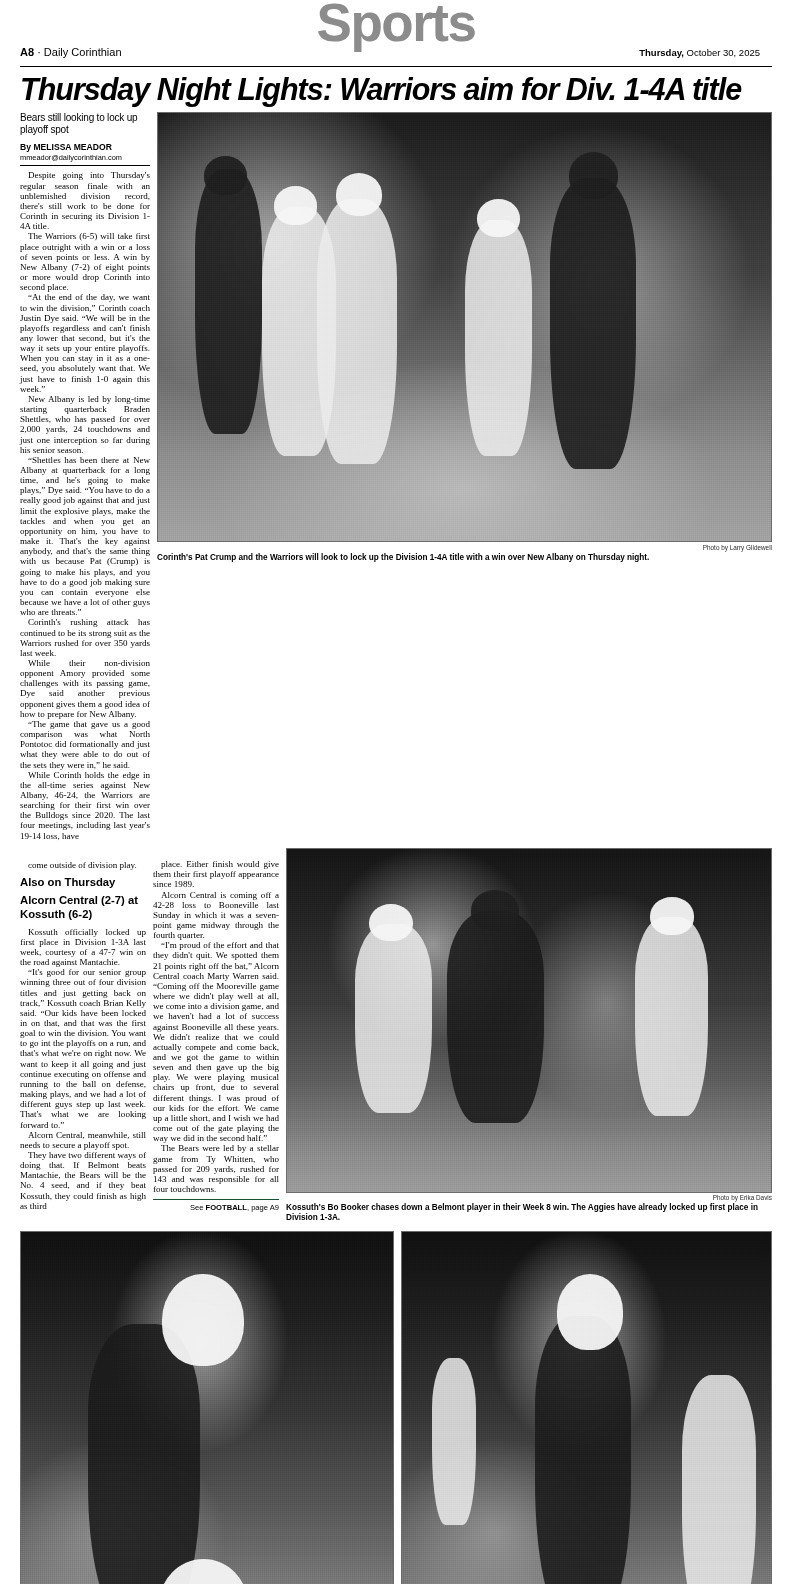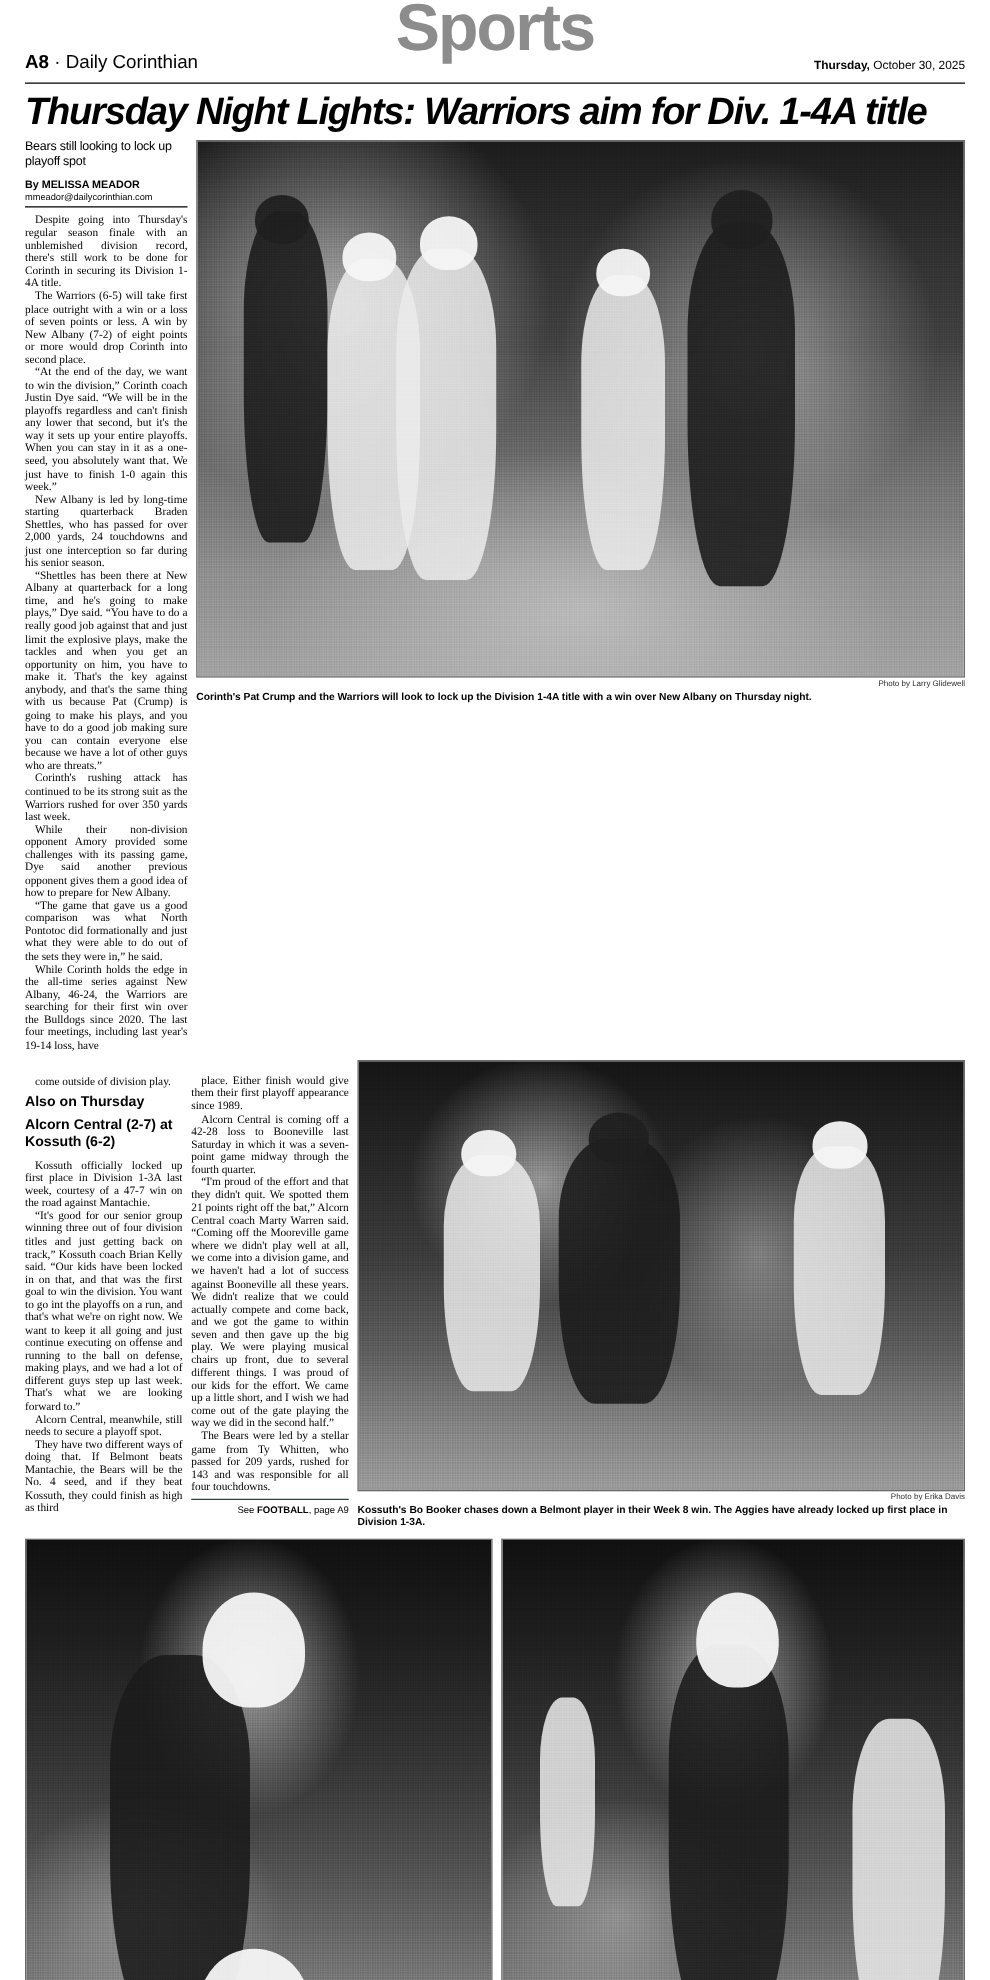--- a/index.html
+++ b/index.html
@@ -34,28 +34,28 @@
     font-weight: bold;
     font-size: 53px;
     letter-spacing: -1.5px;
     color: #8c8c8c;
     line-height: 1;
   }
   .masthead-left {
     position: absolute;
     left: 0; bottom: 8px;
     font-family: "Liberation Sans", sans-serif;
-    font-size: 15px;
+    font-size: 11px;
     color: #000;
     white-space: nowrap;
   }
   .masthead-left b { font-weight: bold; }
   .masthead-right {
     position: absolute;
-    right: 0; bottom: 8px;
+    right: 12px; bottom: 8px;
     font-family: "Liberation Sans", sans-serif;
     font-size: 9.5px;
     color: #000;
     white-space: nowrap;
   }
   .masthead-right b { font-weight: bold; }
   .rule-thick {
     border-top: 1.6px solid #000;
     margin: 0 0 6px 0;
   }
@@ -314,21 +314,21 @@
         <p>Kossuth officially locked up first place in Division 1-3A last week, courtesy of a 47-7 win on the road against Mantachie.</p>
         <p>“It's good for our senior group winning three out of four division titles and just getting back on track,” Kossuth coach Brian Kelly said. “Our kids have been locked in on that, and that was the first goal to win the division. You want to go int the playoffs on a run, and that's what we're on right now. We want to keep it all going and just continue executing on offense and running to the ball on defense, making plays, and we had a lot of different guys step up last week. That's what we are looking forward to.”</p>
         <p>Alcorn Central, meanwhile, still needs to secure a playoff spot.</p>
         <p>They have two different ways of doing that. If Belmont beats Mantachie, the Bears will be the No. 4 seed, and if they beat Kossuth, they could finish as high as third</p>
       </div>
     </div>
 
     <div class="mid-col">
       <div class="col-text">
         <p>place. Either finish would give them their first playoff appearance since 1989.</p>
-        <p>Alcorn Central is coming off a 42-28 loss to Booneville last Saturday in which it was a seven-point game midway through the fourth quarter.</p>
+        <p>Alcorn Central is coming off a 42-28 loss to Booneville last Sunday in which it was a seven-point game midway through the fourth quarter.</p>
         <p>“I'm proud of the effort and that they didn't quit. We spotted them 21 points right off the bat,” Alcorn Central coach Marty Warren said. “Coming off the Mooreville game where we didn't play well at all, we come into a division game, and we haven't had a lot of success against Booneville all these years. We didn't realize that we could actually compete and come back, and we got the game to within seven and then gave up the big play. We were playing musical chairs up front, due to several different things. I was proud of our kids for the effort. We came up a little short, and I wish we had come out of the gate playing the way we did in the second half.”</p>
         <p>The Bears were led by a stellar game from Ty Whitten, who passed for 209 yards, rushed for 143 and was responsible for all four touchdowns.</p>
       </div>
       <div class="jumpline"><span>See </span><b>FOOTBALL</b><span>, page A9</span></div>
     </div>
 
     <div class="mid-photo-wrap">
       <div class="photo photo-mid">
         <div class="ph-grad alt"></div>
         <div class="ph-fig" style="left:14%;top:22%;width:16%;height:55%;"></div>

